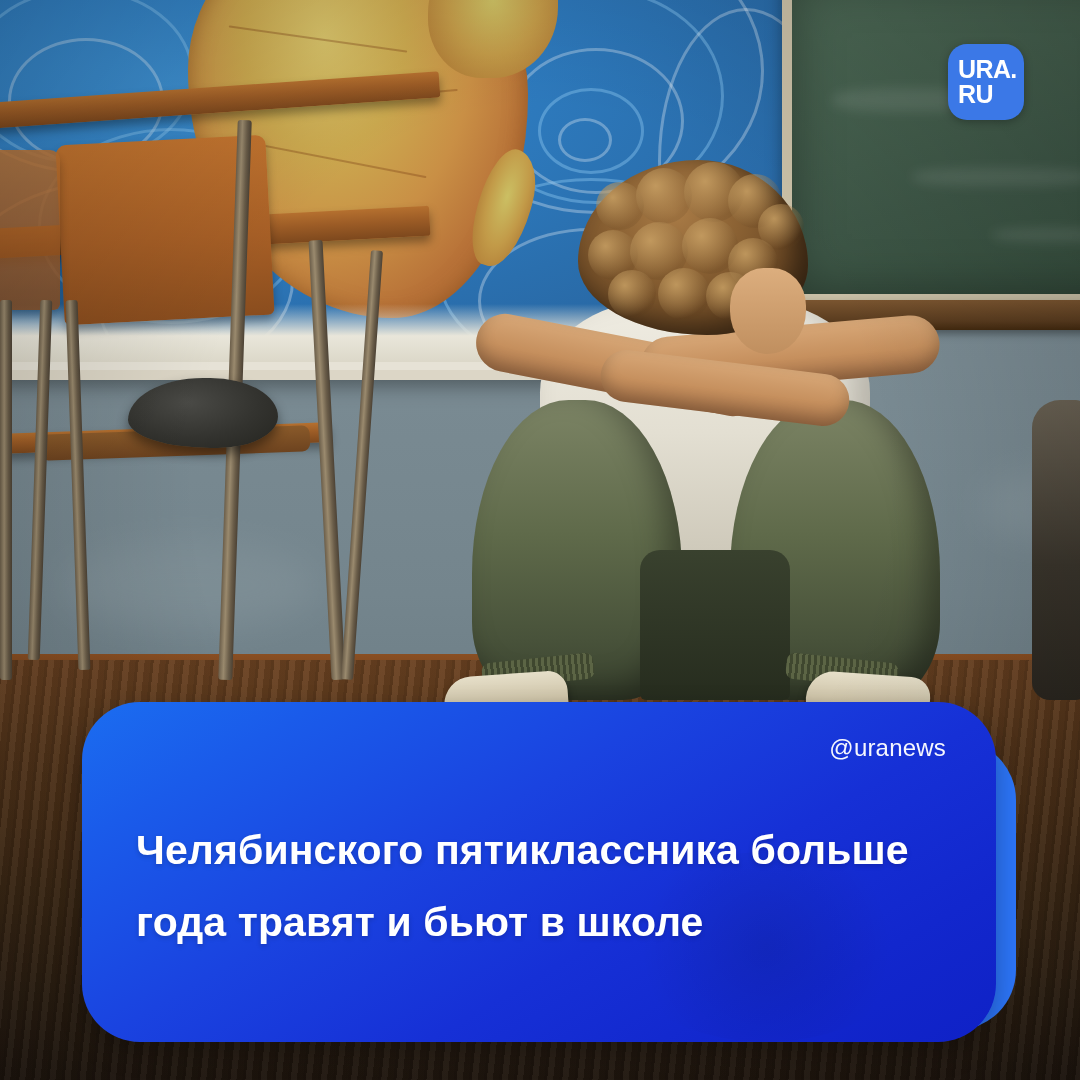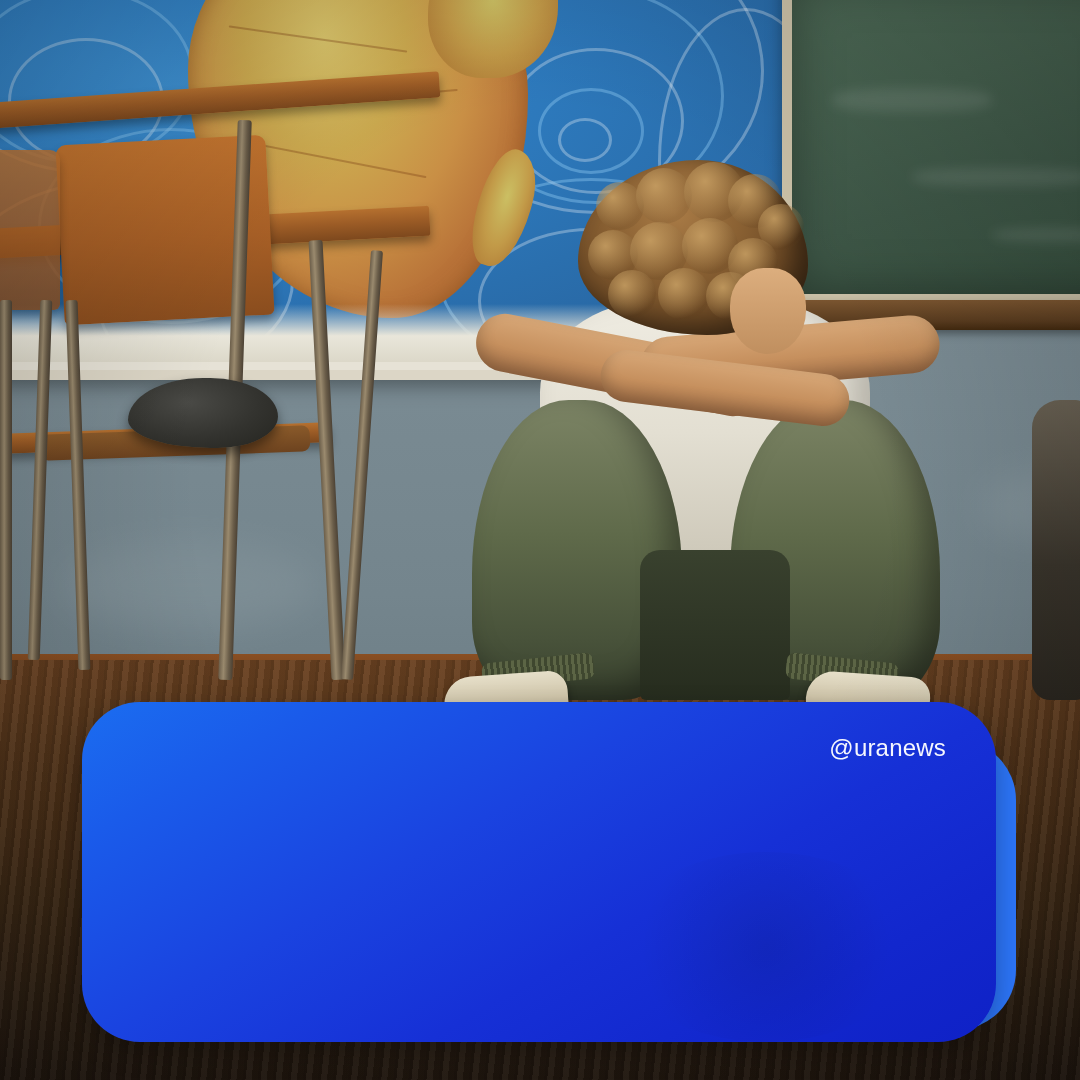--- a/index.html
+++ b/index.html
@@ -229,22 +229,27 @@
       <div style="position:absolute;left:300px;top:118px;width:76px;height:86px;border-radius:44% 44% 50% 50%;
                   background:linear-gradient(180deg,#dcae7e 0%,#c08f5f 100%);"></div>
     </div>
 
     <div class="edge-fig"></div>
 
     <div style="position:absolute;inset:0;pointer-events:none;
        background:radial-gradient(ellipse at 50% 45%, rgba(0,0,0,0) 45%, rgba(0,0,0,.22) 100%);"></div>
   </div>
 
+  <div class="logo">
+    <span>URA.</span>
+    <span>RU</span>
+  </div>
 
   <div class="card-back2"></div>
   <div class="card-back1"></div>
 
   <div class="card">
     <div class="card-wm2"></div>
     <div class="handle">@uranews</div>
+    <div class="headline">Челябинского пятиклассника больше года травят и бьют в школе</div>
   </div>
 
 </div>
 
 </body></html>

